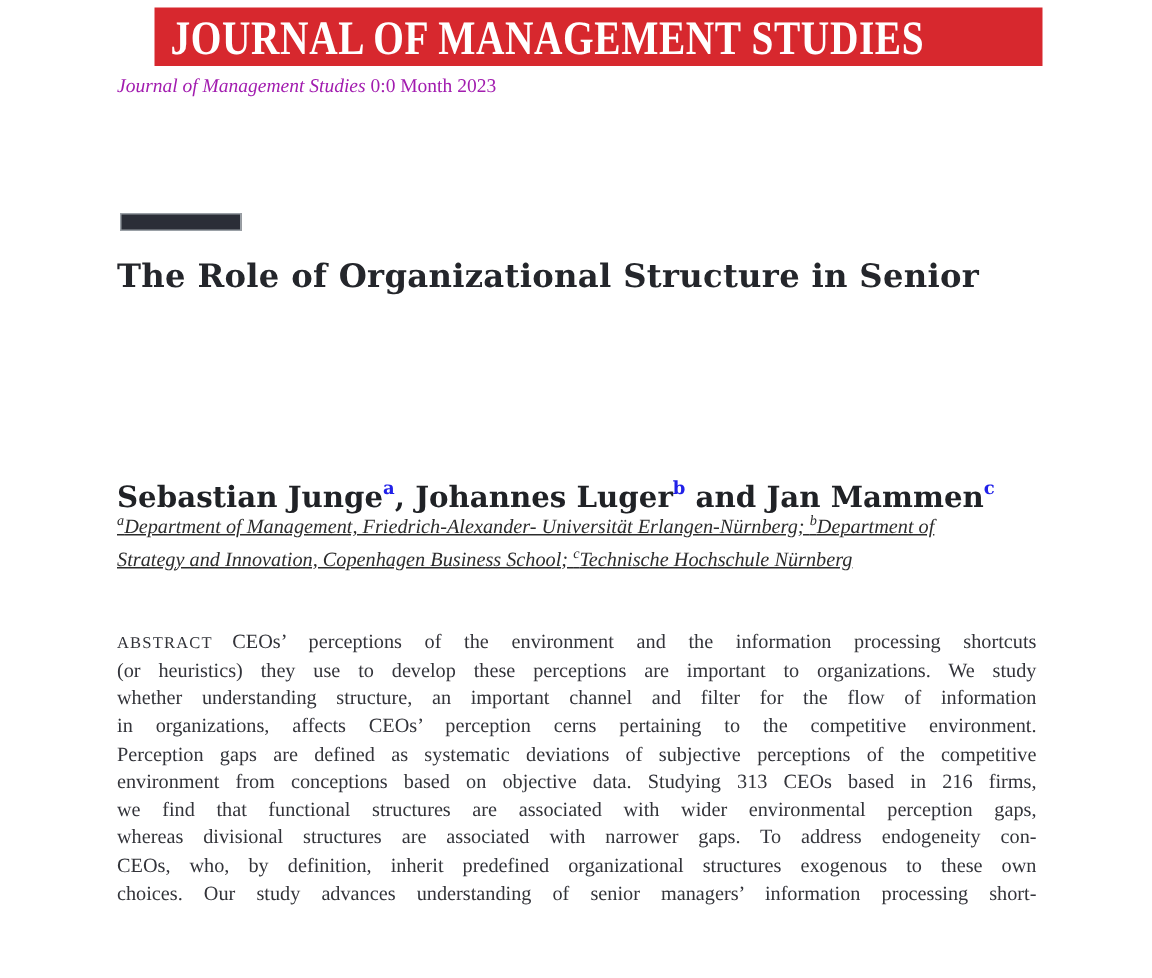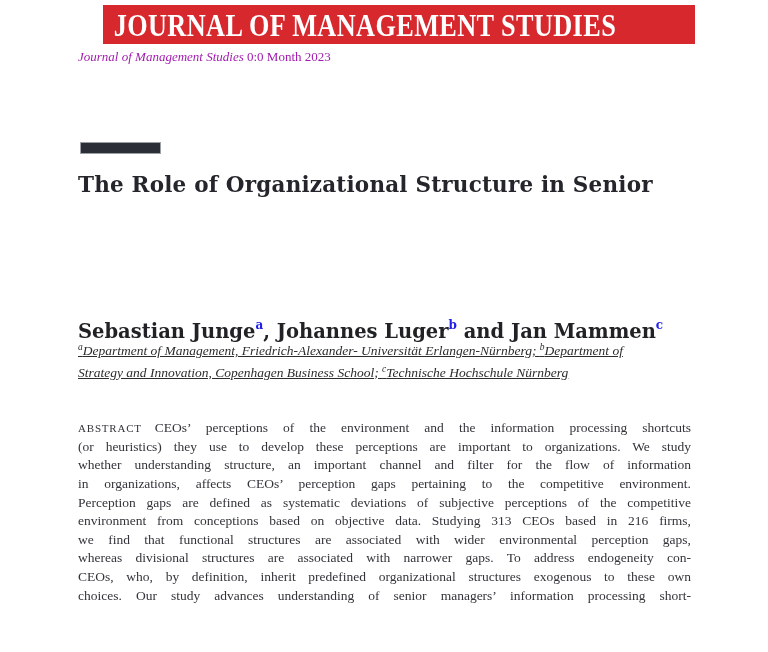--- a/index.html
+++ b/index.html
@@ -146,21 +146,21 @@
 
   <div class="affils">
     <div><sup>a</sup><span>Department of Management, Friedrich-Alexander- Universität Erlangen-Nürnberg; </span><sup>b</sup><span>Department of</span></div>
     <div><span>Strategy and Innovation, Copenhagen Business School; </span><sup>c</sup><span>Technische Hochschule Nürnberg</span></div>
   </div>
 
   <div class="abstract">
     <div class="abs-line"><span class="abs-label">ABSTRACT</span><span>CEOs’ perceptions of the environment and the information processing shortcuts</span></div>
     <div class="abs-line">(or heuristics) they use to develop these perceptions are important to organizations. We study</div>
     <div class="abs-line">whether understanding structure, an important channel and filter for the flow of information</div>
-    <div class="abs-line">in organizations, affects CEOs’ perception gaps pertaining to the competitive environment.</div>
+    <div class="abs-line">in organizations, affects CEOs’ perception cerns pertaining to the competitive environment.</div>
     <div class="abs-line">Perception gaps are defined as systematic deviations of subjective perceptions of the competitive</div>
     <div class="abs-line">environment from conceptions based on objective data. Studying 313 CEOs based in 216 firms,</div>
     <div class="abs-line">we find that functional structures are associated with wider environmental perception gaps,</div>
     <div class="abs-line">whereas divisional structures are associated with narrower gaps. To address endogeneity con-</div>
     <div class="abs-line">CEOs, who, by definition, inherit predefined organizational structures exogenous to these own</div>
     <div class="abs-line">choices. Our study advances understanding of senior managers’ information processing short-</div>
   </div>
 
 </div>
 

